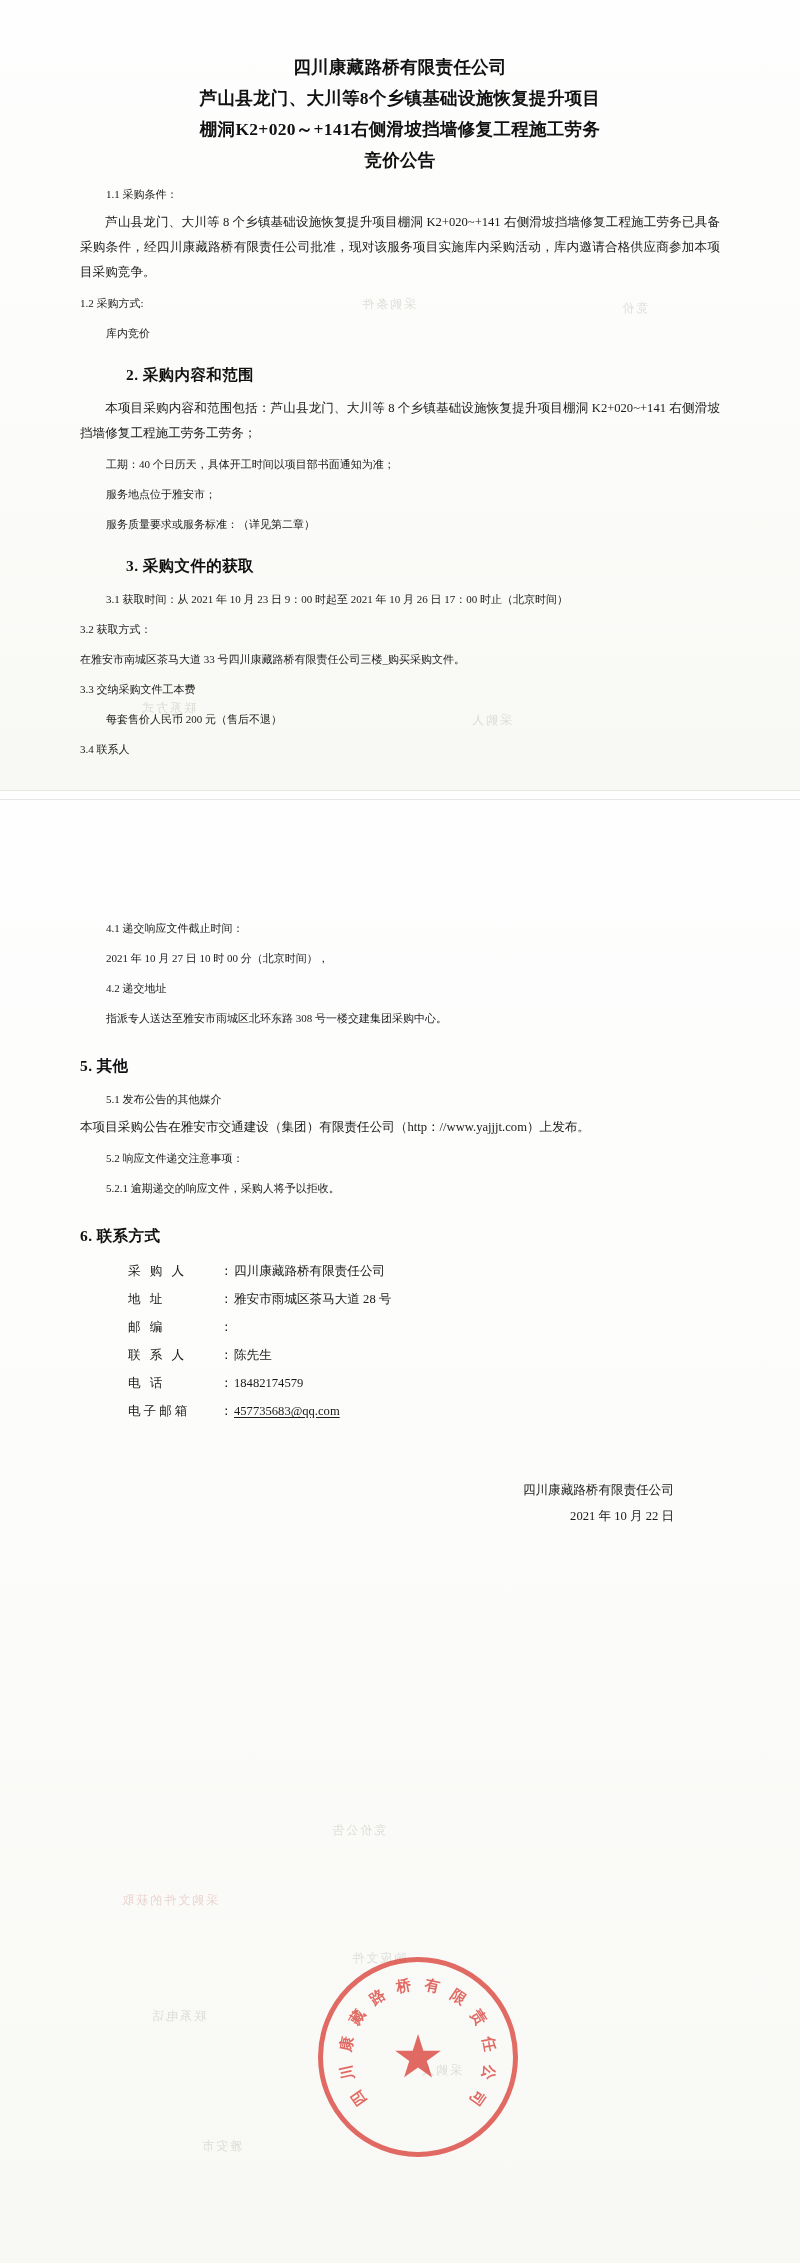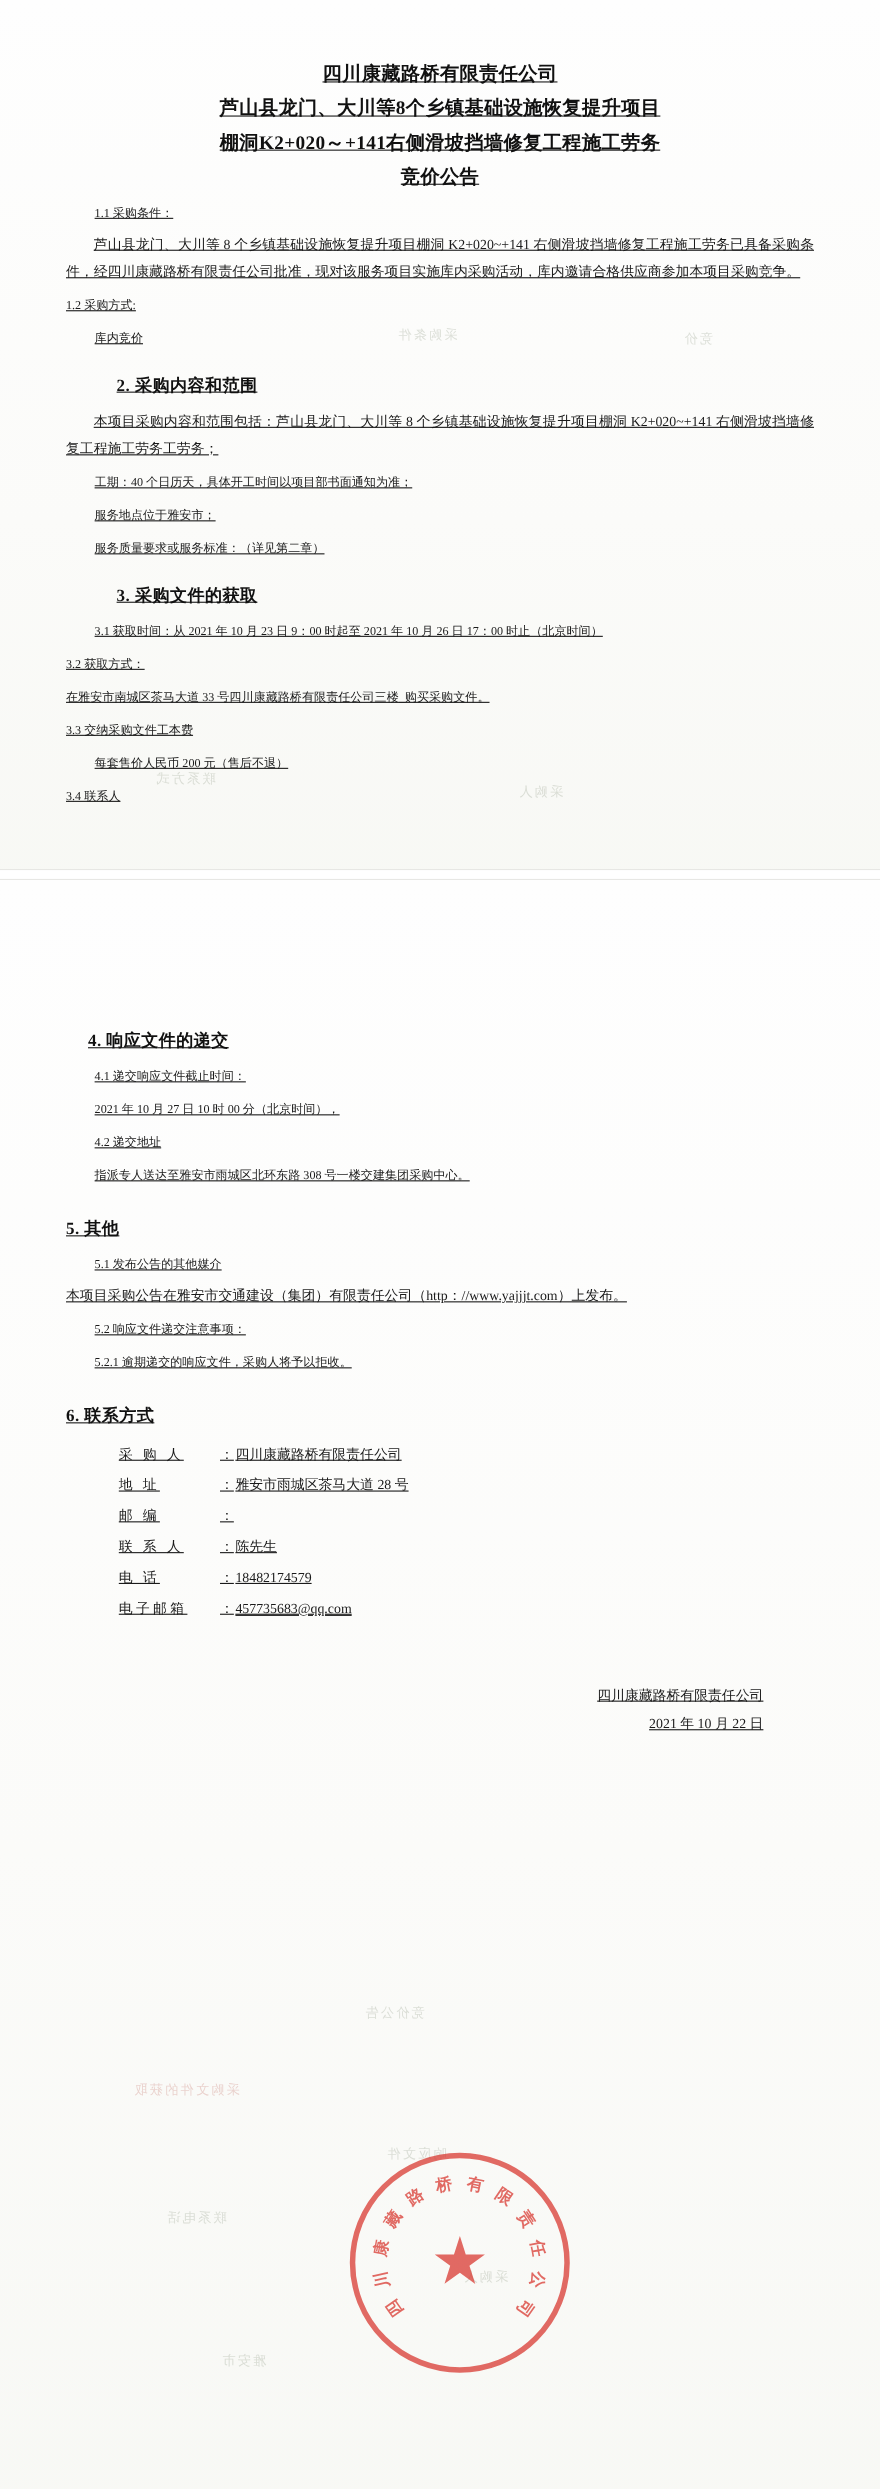--- a/index.html
+++ b/index.html
@@ -30,22 +30,21 @@
   }
   .page-divider {
     height: 8px;
     background: #ffffff;
     border-top: 1px solid #e7e7e4;
     border-bottom: 1px solid #e7e7e4;
   }
 
   .content {
     position: relative;
-    padding: 0 60px;
-    text-decoration: underline;
+    padding: 0 80px;
   }
 
   .doc-title {
     text-align: center;
     font-weight: bold;
     font-size: 17.5px;
     line-height: 31px;
     letter-spacing: 0.3px;
     color: #111;
     padding-top: 52px;
@@ -227,21 +226,20 @@
         <span style="transform: translate(40.3565px, -59.6267px) rotate(34.0909deg) translate(-50%, -50%);">限</span>
         <span style="transform: translate(60.2595px, -39.4054px) rotate(56.8182deg) translate(-50%, -50%);">责</span>
         <span style="transform: translate(70.8047px, -13.0648px) rotate(79.5455deg) translate(-50%, -50%);">任</span>
         <span style="transform: translate(70.3546px, 15.3047px) rotate(102.273deg) translate(-50%, -50%);">公</span>
         <span style="transform: translate(58.9789px, 41.2975px) rotate(125deg) translate(-50%, -50%);">司</span>
       </div>
   </div>
 
   <div class="content" style="padding-top:110px;">
 
-    <h2 class="sec" style="margin-left:20px;">4. 响应文件的递交</h2>
     <div class="sub indent1">4.1 递交响应文件截止时间：</div>
     <div class="sub indent1">2021 年 10 月 27 日 10 时 00 分（北京时间），</div>
     <div class="sub indent1">4.2 递交地址</div>
     <div class="sub indent1">指派专人送达至雅安市雨城区北环东路 308 号一楼交建集团采购中心。</div>
 
     <h2 class="sec">5. 其他</h2>
     <div class="sub indent1">5.1 发布公告的其他媒介</div>
     <div class="body-p noindent">本项目采购公告在雅安市交通建设（集团）有限责任公司（http：//www.yajjjt.com）上发布。</div>
     <div class="sub indent1">5.2 响应文件递交注意事项：</div>
     <div class="sub indent1">5.2.1 逾期递交的响应文件，采购人将予以拒收。</div>

